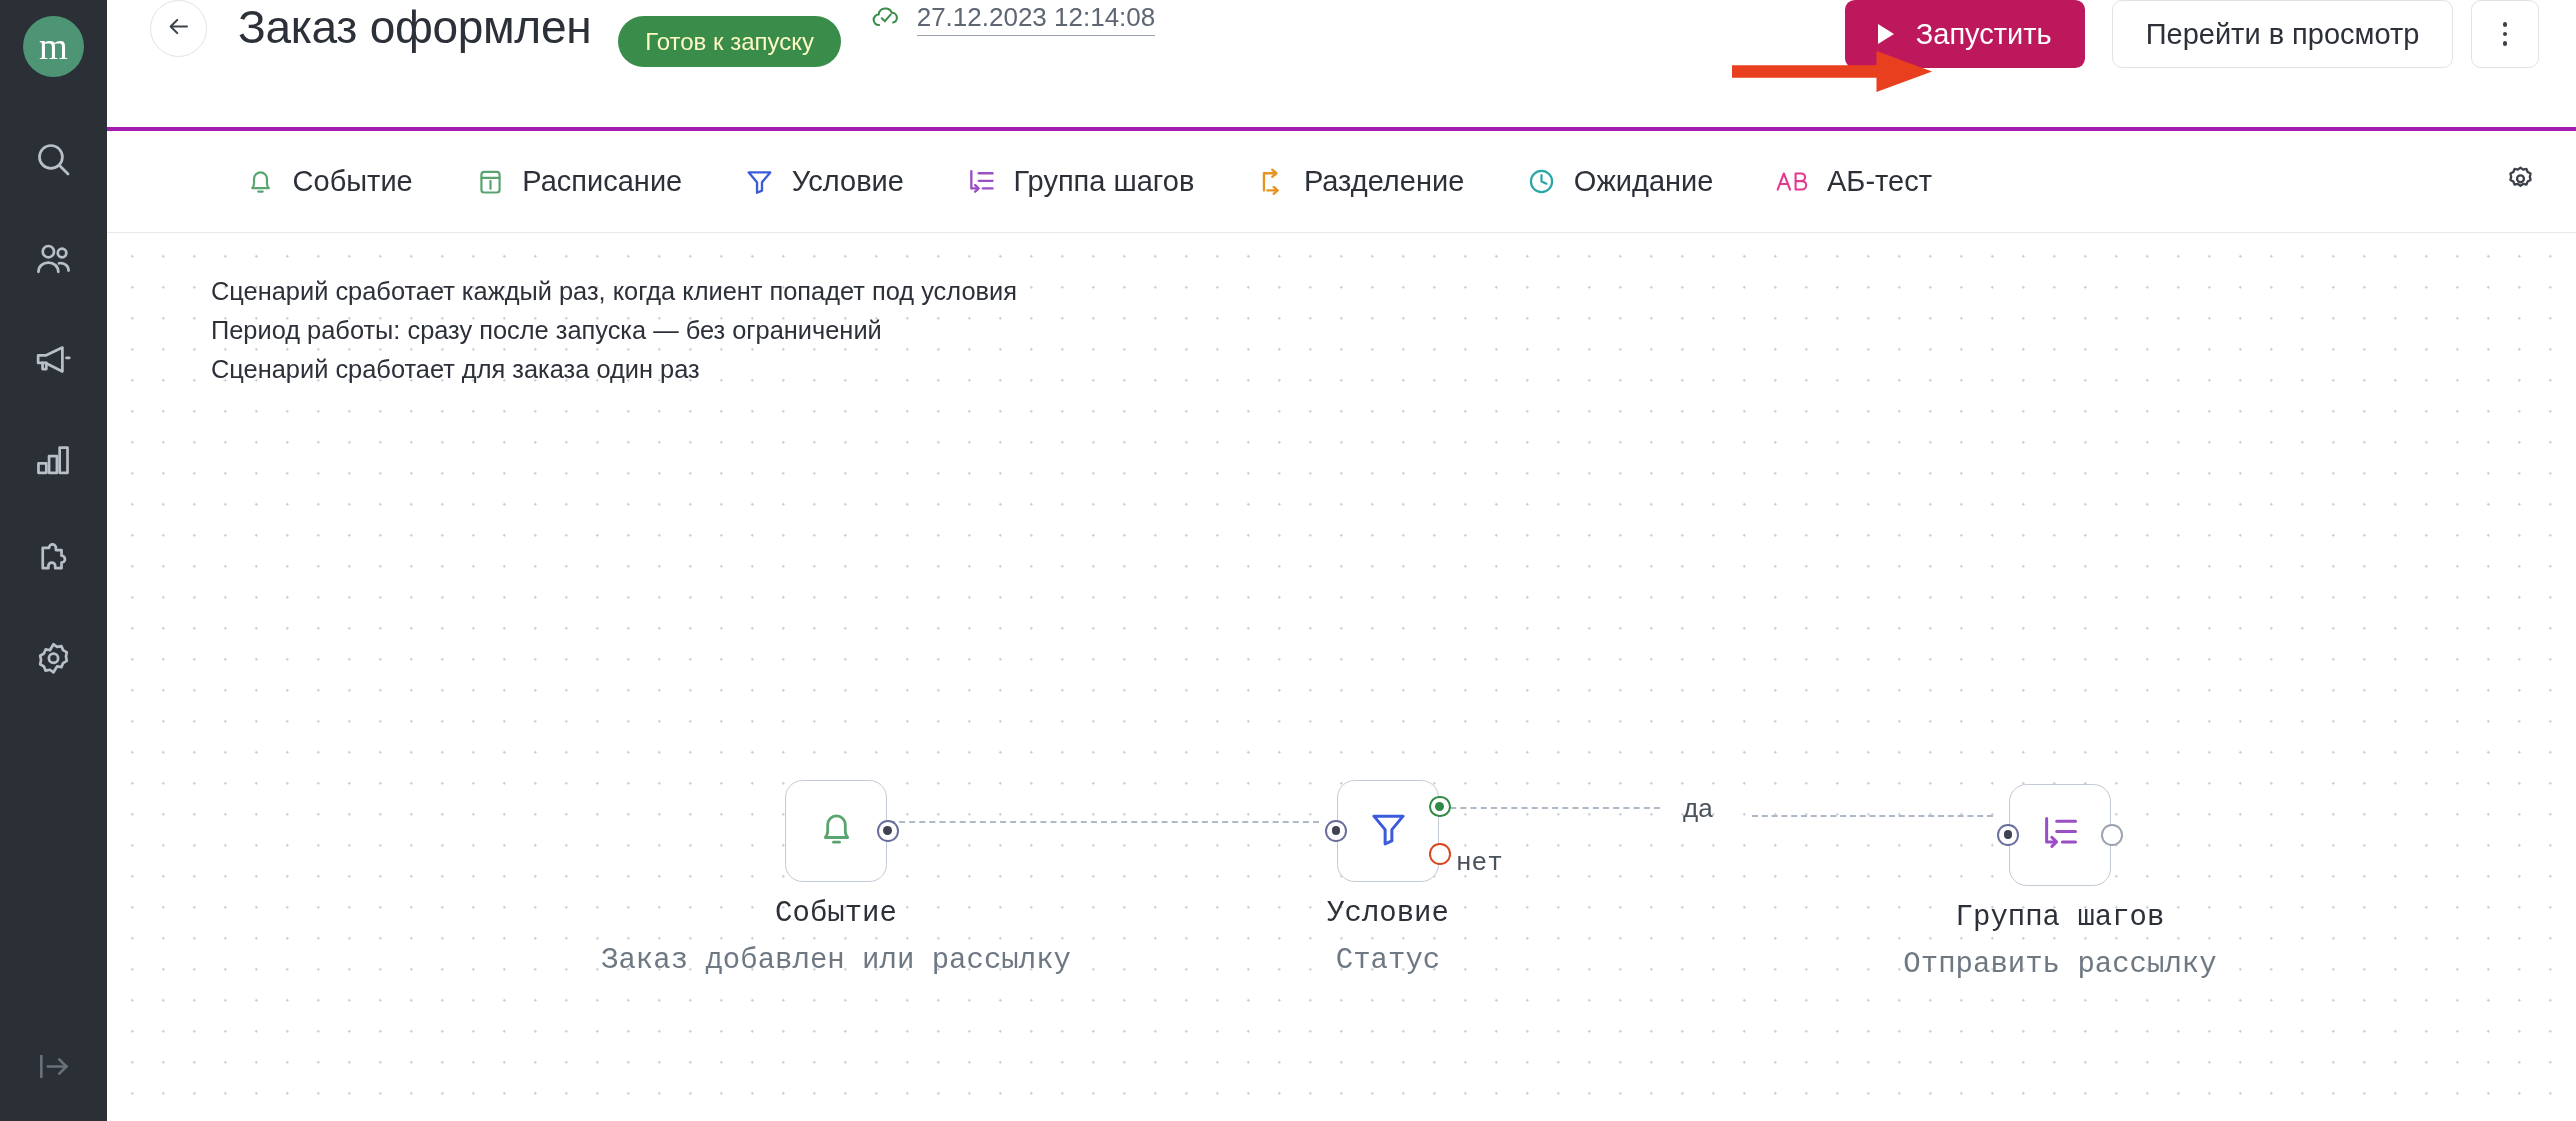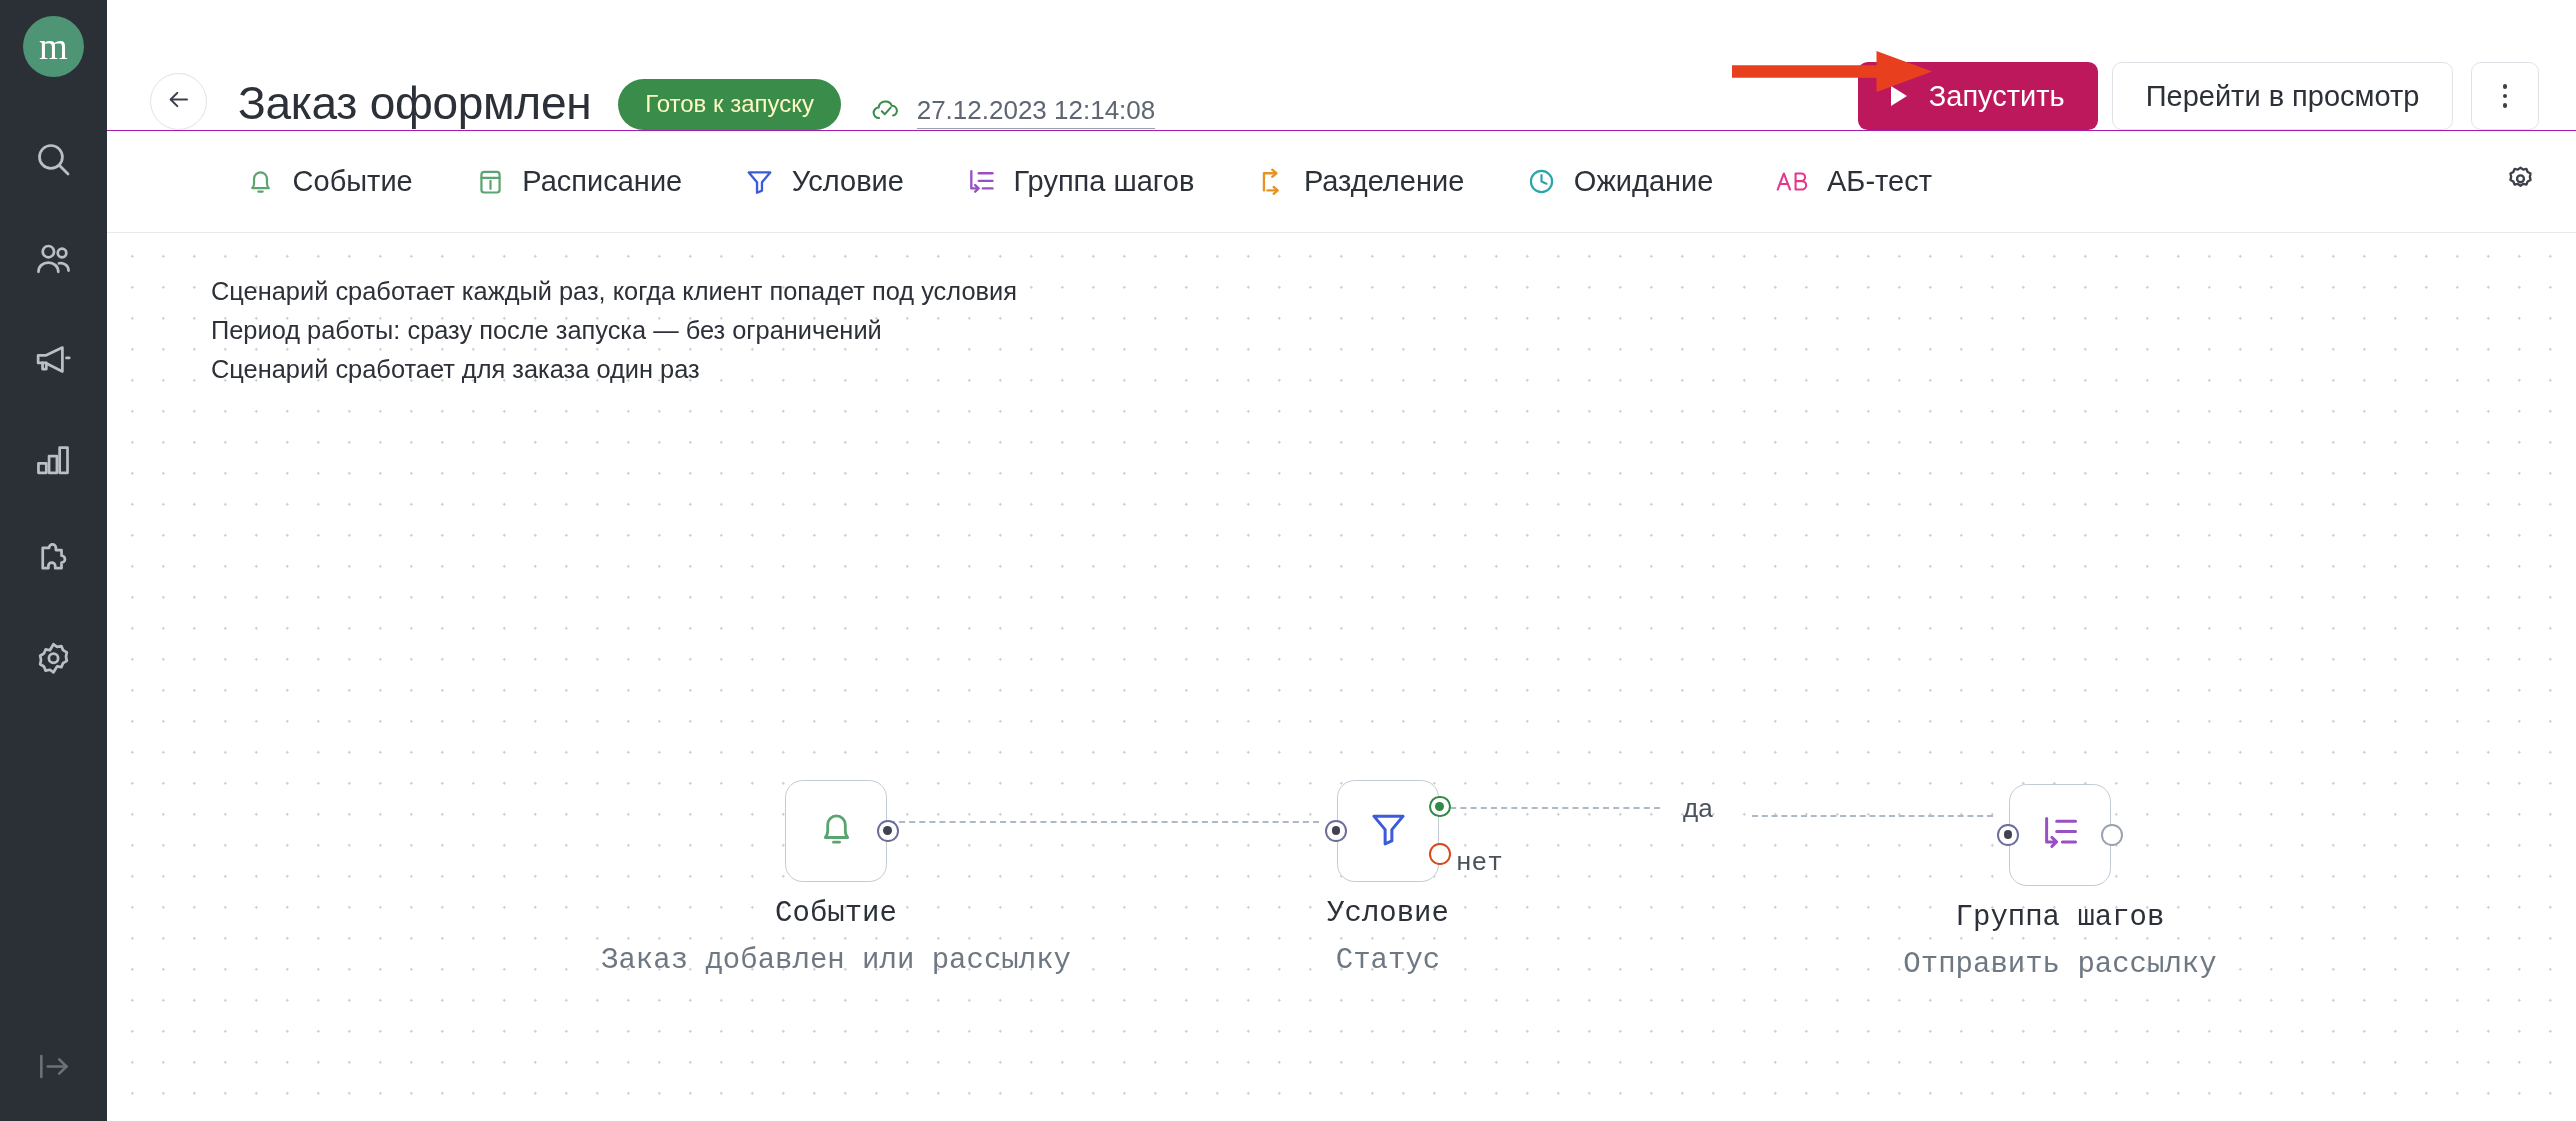--- a/index.html
+++ b/index.html
@@ -34,24 +34,24 @@
   .nav-icon svg { display: block; }
   .sidebar-spacer { flex: 1 1 auto; }
   .collapse-icon { width: 107px; height: 107px; display:flex; align-items:center; justify-content:center; cursor:pointer; }
 
   
   .main { flex: 1 1 auto; display: flex; flex-direction: column; min-width: 0; }
 
   
   .header {
     height: 131px; flex: 0 0 131px;
-    display: flex; align-items: flex-end;
-    padding: 6px 37px 0 43px;
+    display: flex; align-items: flex-start;
+    padding: 0 37px 0 43px;
     background: #ffffff;
-    border-bottom: 1px solid #a21caf;
+    border-bottom: 4px solid #a21caf;
     position: relative;
   }
   .back-btn {
     width: 57px; height: 57px; border-radius: 50%;
     border: 1px solid #dfe3e8; background: #fff;
     display: flex; align-items: center; justify-content: center;
     cursor: pointer; flex: 0 0 57px;
   }
   .page-title {
     font-size: 46px; color: #2c3038; margin-left: 31px;
@@ -85,21 +85,21 @@
     width: 0; height: 0;
     border-left: 16.6px solid #fff;
     border-top: 10.7px solid transparent;
     border-bottom: 10.7px solid transparent;
   }
   .btn-outline {
     background: #fff; color: #2c3038;
     border: 1px solid #dfe3e8; border-radius: 9.8px;
     height: 68px; padding: 0 33px;
     font-size: 29px; display: flex; align-items: center;
-    cursor: pointer; white-space: nowrap; margin-left: 14px; flex: 0 0 auto;
+    cursor: pointer; white-space: nowrap; margin-left: 27px; flex: 0 0 auto;
     font-family: "Liberation Sans", sans-serif;
   }
   .btn-kebab {
     width: 68px; height: 68px; margin-left: 17.6px;
     background: #fff; border: 1px solid #dfe3e8; border-radius: 9.8px;
     display: flex; flex-direction: column; align-items: center; justify-content: center;
     gap: 4.9px; cursor: pointer; flex: 0 0 68px;
   }
   .kdot { width: 4.9px; height: 4.9px; border-radius: 50%; background: #3b4049; }
 

